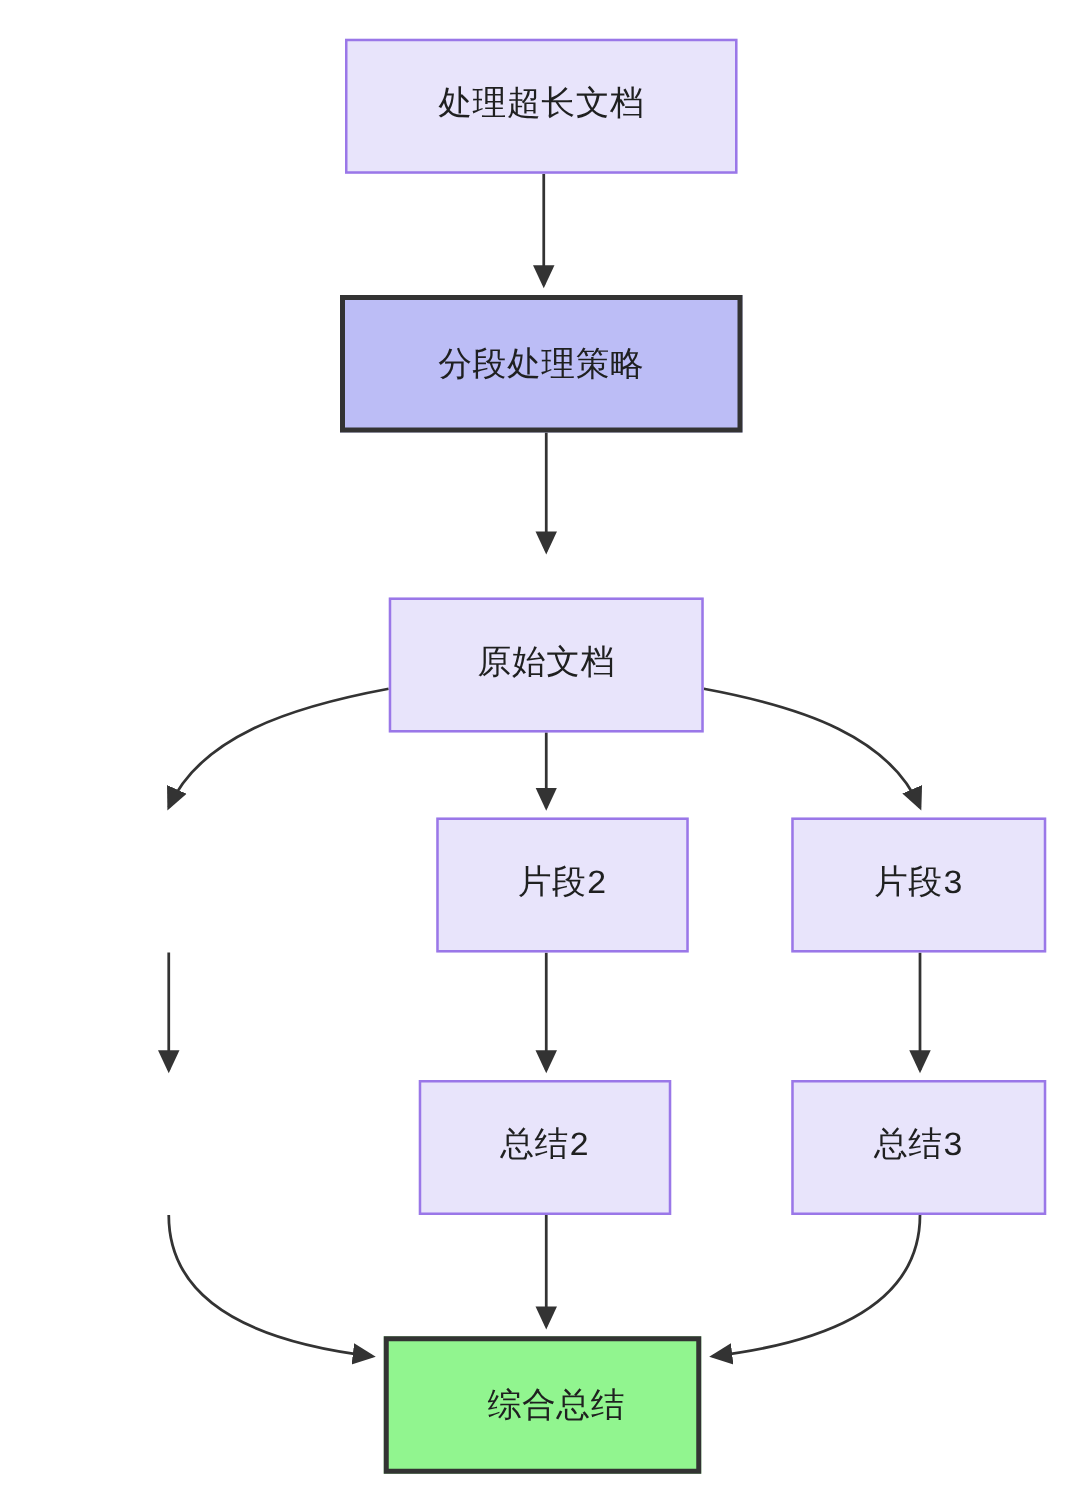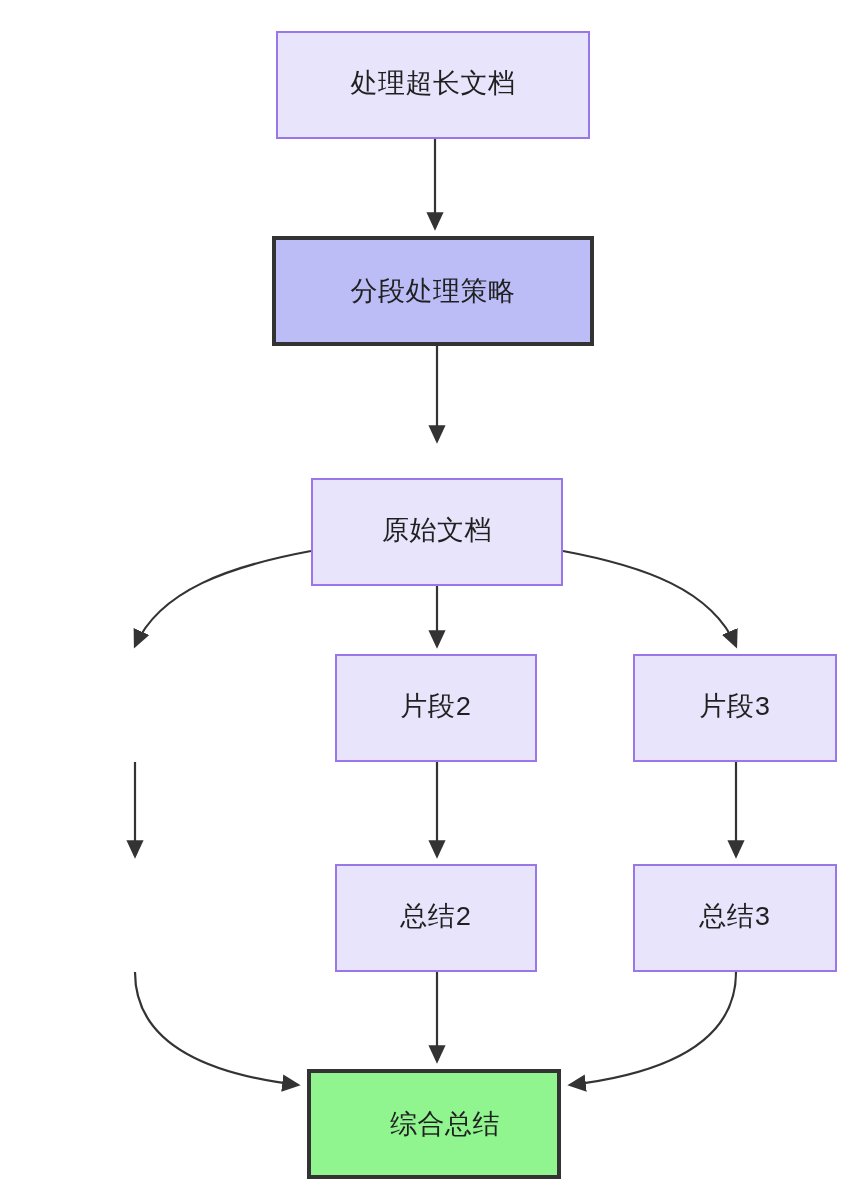--- a/index.html
+++ b/index.html
@@ -100,21 +100,21 @@
 
   <div class="node highlight" style="left:272px; top:236px; width:322px; height:110px;">
     <span class="node-label">分段处理策略</span>
   </div>
 
   <div class="node normal" style="left:311px; top:449px; width:252px; height:108px;margin-top:29px;">
     <span class="node-label">原始文档</span>
   </div>
 
 
-  <div class="node normal" style="left:335px; top:654px; width:202px; height:108px;">
+  <div class="node normal" style="left:349px; top:654px; width:202px; height:108px;">
     <span class="node-label">片段2</span>
   </div>
 
   <div class="node normal" style="left:633px; top:654px; width:204px; height:108px;">
     <span class="node-label">片段3</span>
   </div>
 
 
   <div class="node normal" style="left:335px; top:864px; width:202px; height:108px;">
     <span class="node-label">总结2</span>

